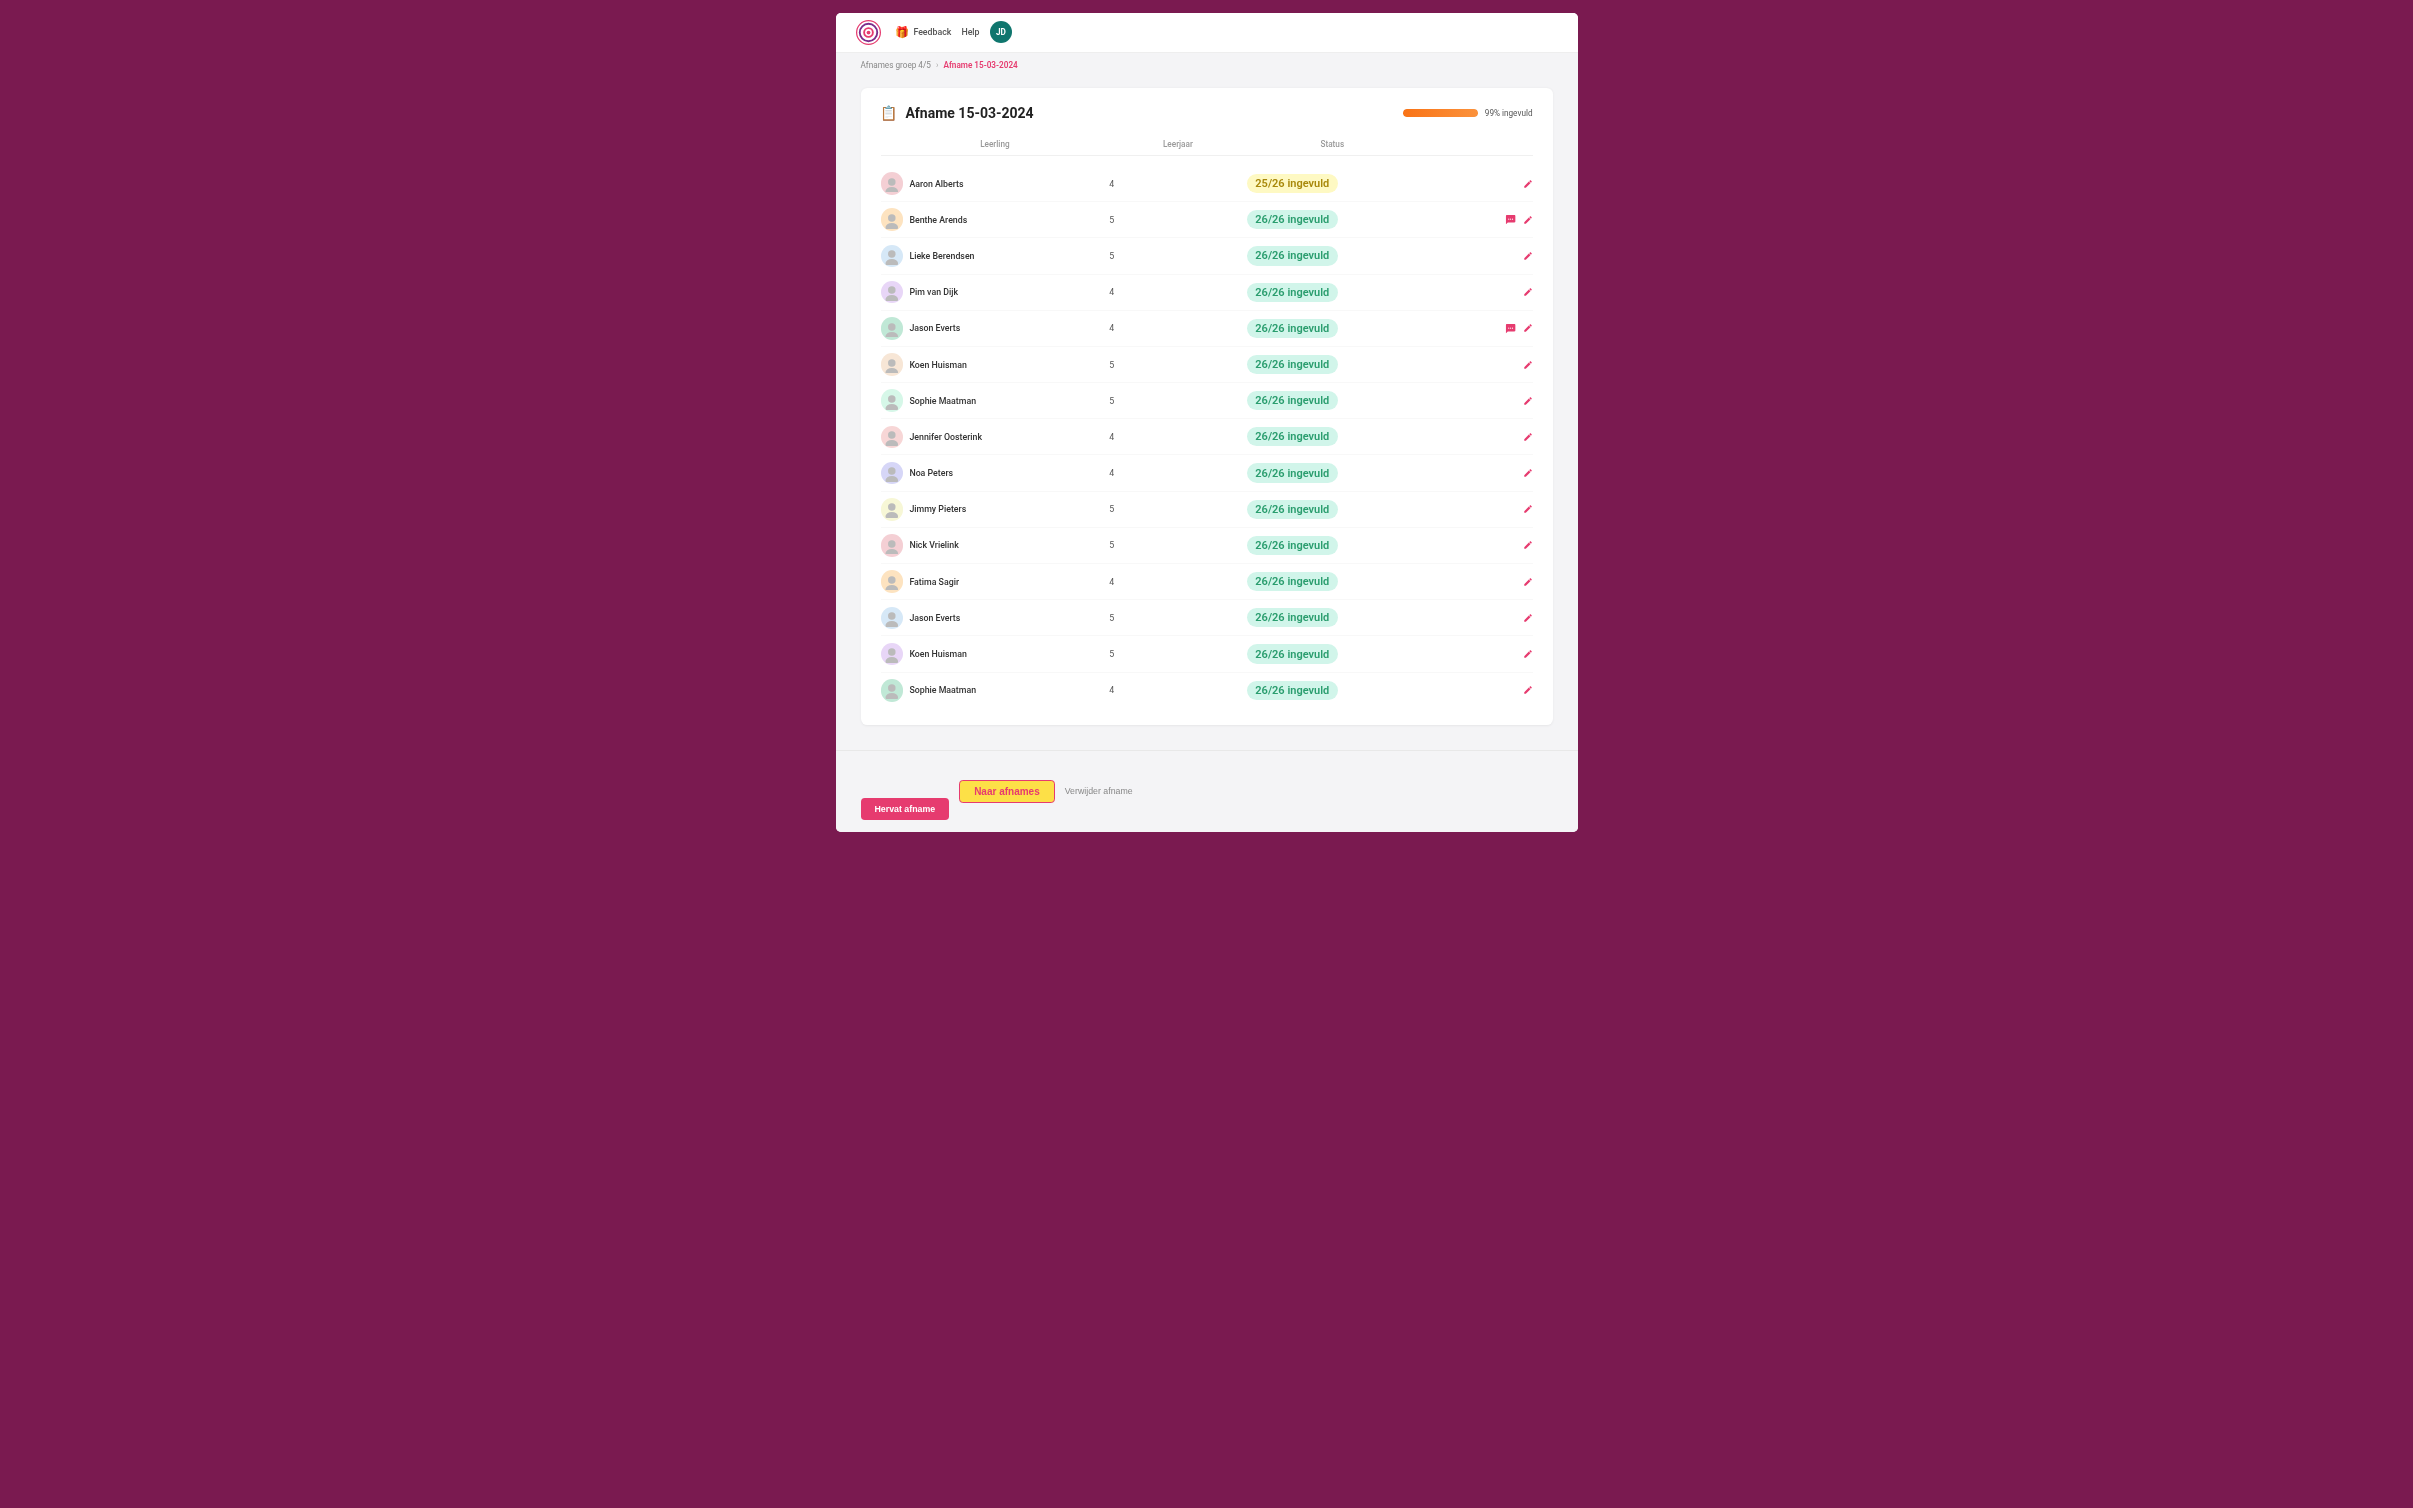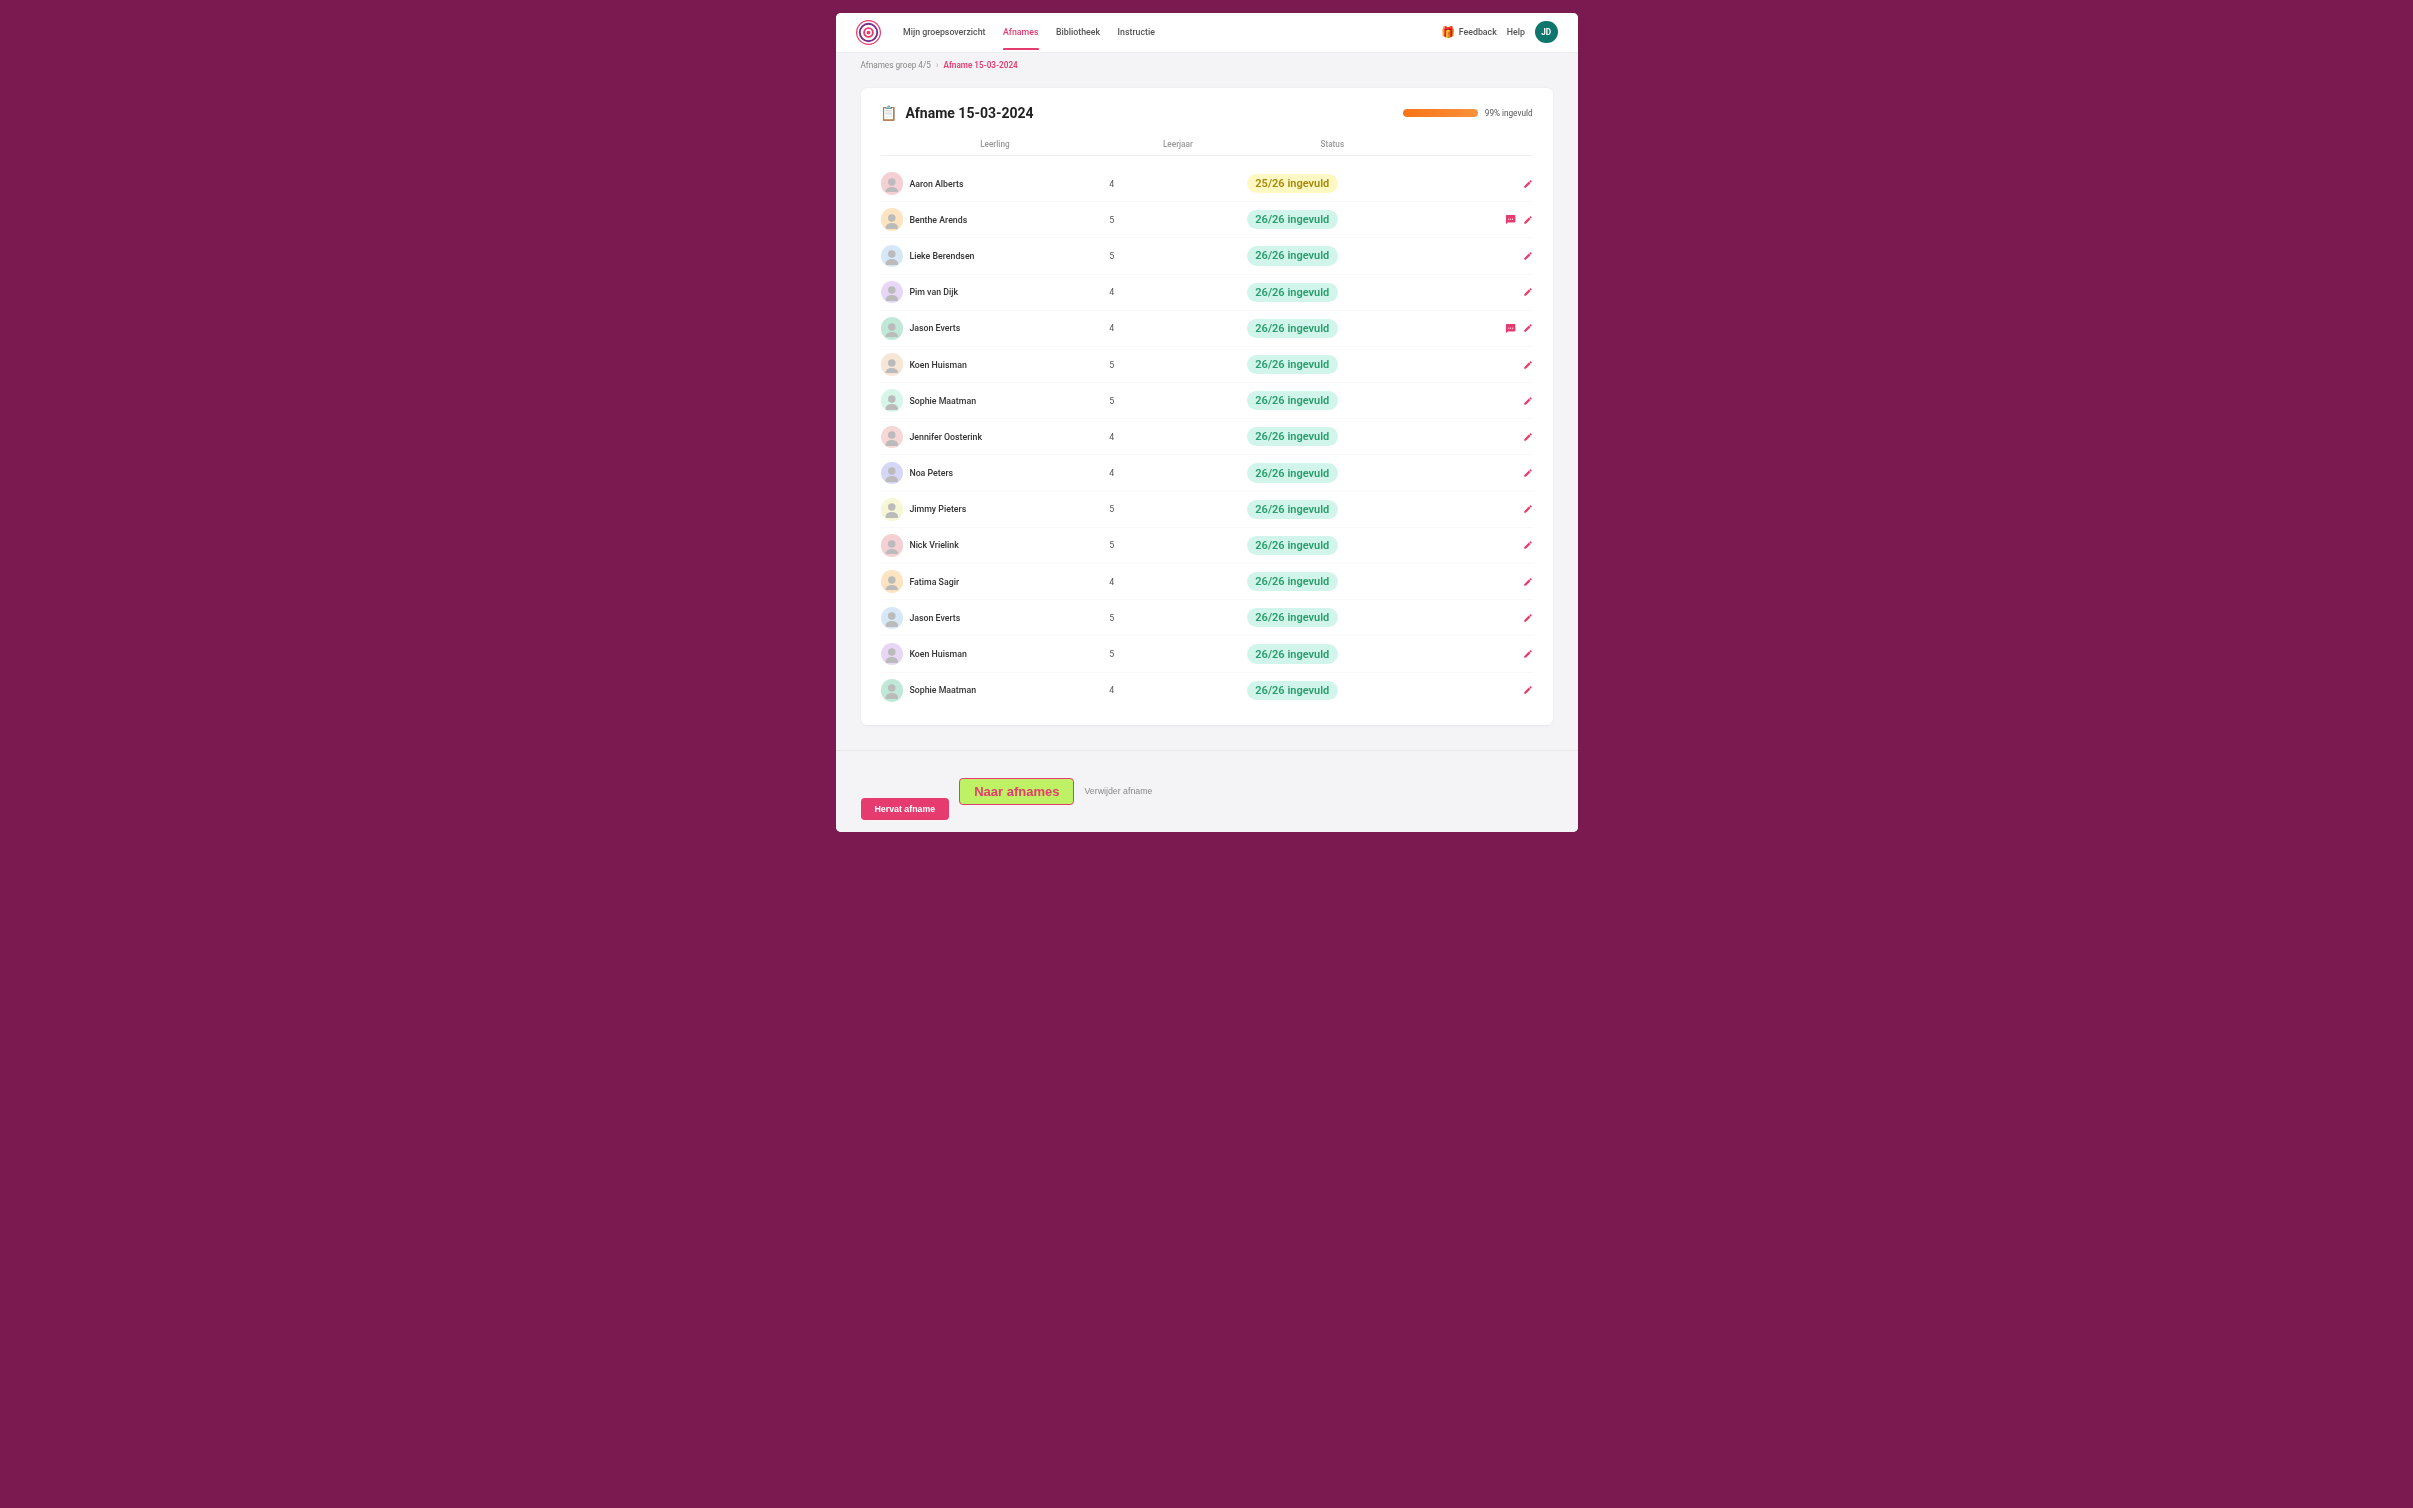--- a/index.html
+++ b/index.html
@@ -283,26 +283,26 @@
       color: #fff;
       border: none;
       border-radius: 3.8px;
       padding: 6.3px 14px;
       font-size: 8.8px;
       font-weight: 600;
       cursor: pointer;
       margin-top: 35px;
     }
     .btn-outline {
-      background: #bef264;
+      background: #fde047;
       color: #e63b6f;
       border: 1.3px solid #e63b6f;
       border-radius: 3.8px;
       padding: 5px 14px;
-      font-size: 13px;
+      font-size: 10px;
       font-weight: 600;
       cursor: pointer;
     }
     .btn-text {
       background: none;
       border: none;
       color: #888;
       font-size: 8.8px;
       cursor: pointer;
       font-weight: 500;
@@ -315,26 +315,20 @@
 
   <nav class="navbar">
     <div class="navbar-logo">
       <svg viewBox="0 0 40 40" xmlns="http://www.w3.org/2000/svg">
         <circle cx="20" cy="20" r="19" fill="#fff" stroke="#e63b6f" stroke-width="2"></circle>
         <circle cx="20" cy="20" r="14" fill="none" stroke="#7b2d8b" stroke-width="3"></circle>
         <circle cx="20" cy="20" r="7" fill="none" stroke="#e63b6f" stroke-width="3"></circle>
         <circle cx="20" cy="20" r="3" fill="#e63b6f"></circle>
       </svg>
     </div>
-    <div class="nav-links">
-      <a class="nav-link">Mijn groepsoverzicht</a>
-      <a class="nav-link active">Afnames</a>
-      <a class="nav-link">Bibliotheek</a>
-      <a class="nav-link">Instructie</a>
-    </div>
     <div class="nav-right">
       <div class="feedback-btn">
         <span class="feedback-icon">🎁</span>
         <span>Feedback</span>
       </div>
       <span class="help-link">Help</span>
       <div class="user-avatar">JD</div>
     </div>
   </nav>
 

